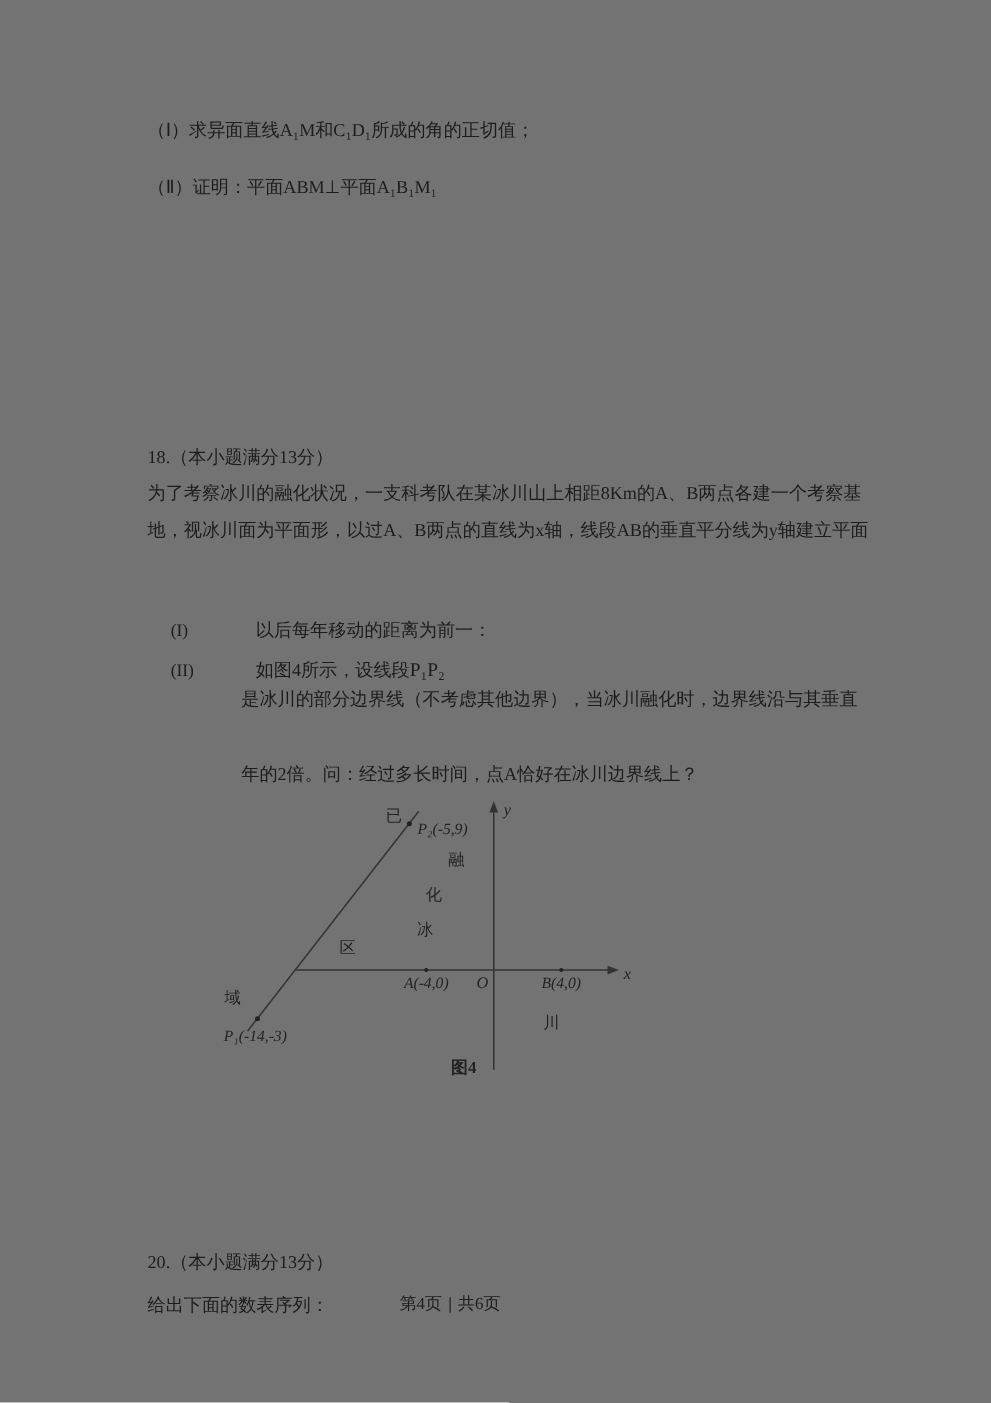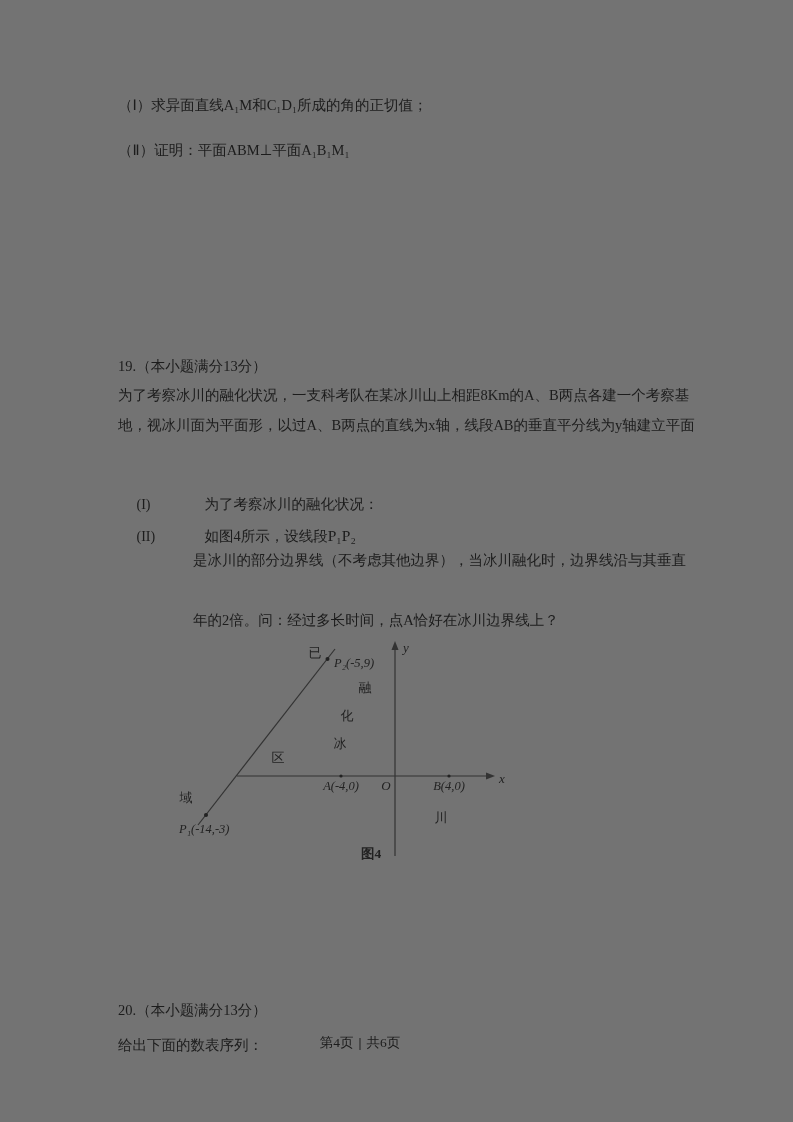--- a/index.html
+++ b/index.html
@@ -20,26 +20,26 @@
   .footer .sep{font-weight:bold;padding:0 5px;}
 </style>
 </head>
 <body>
 
 <div class="doc">
 
   <div class="t" style="left:118px;top:95px">（Ⅰ）求异面直线A₁M和C₁D₁所成的角的正切值；</div>
   <div class="t" style="left:118px;top:140px">（Ⅱ）证明：平面ABM⊥平面A₁B₁M₁</div>
 
-  <div class="t" style="left:118px;top:356px">19.（本小题满分13分）</div>
+  <div class="t" style="left:118px;top:356px">18.（本小题满分13分）</div>
   <div class="t" style="left:118px;top:385px">为了考察冰川的融化状况，一支科考队在某冰川山上相距8Km的A、B两点各建一个考察基</div>
   <div class="t" style="left:118px;top:415px">地，视冰川面为平面形，以过A、B两点的直线为x轴，线段AB的垂直平分线为y轴建立平面</div>
 
   <div class="row" style="left:122px;top:478px">
-    <span class="sub-label">(I)</span><span>为了考察冰川的融化状况：</span>
+    <span class="sub-label">(I)</span><span>以后每年移动的距离为前一：</span>
   </div>
   <div class="row" style="left:122px;top:510px">
     <span class="sub-label">(II)</span><span>如图4所示，设线段</span><span class="math-it">P₁P₂</span>
   </div>
 
   <div class="t" style="left:193px;top:550px">是冰川的部分边界线（不考虑其他边界），当冰川融化时，边界线沿与其垂直</div>
   <div class="t" style="left:193px;top:610px">年的2倍。问：经过多长时间，点A恰好在冰川边界线上？</div>
 
   <div class="fig">
     <svg width="360" height="236" viewBox="0 0 360 236">

